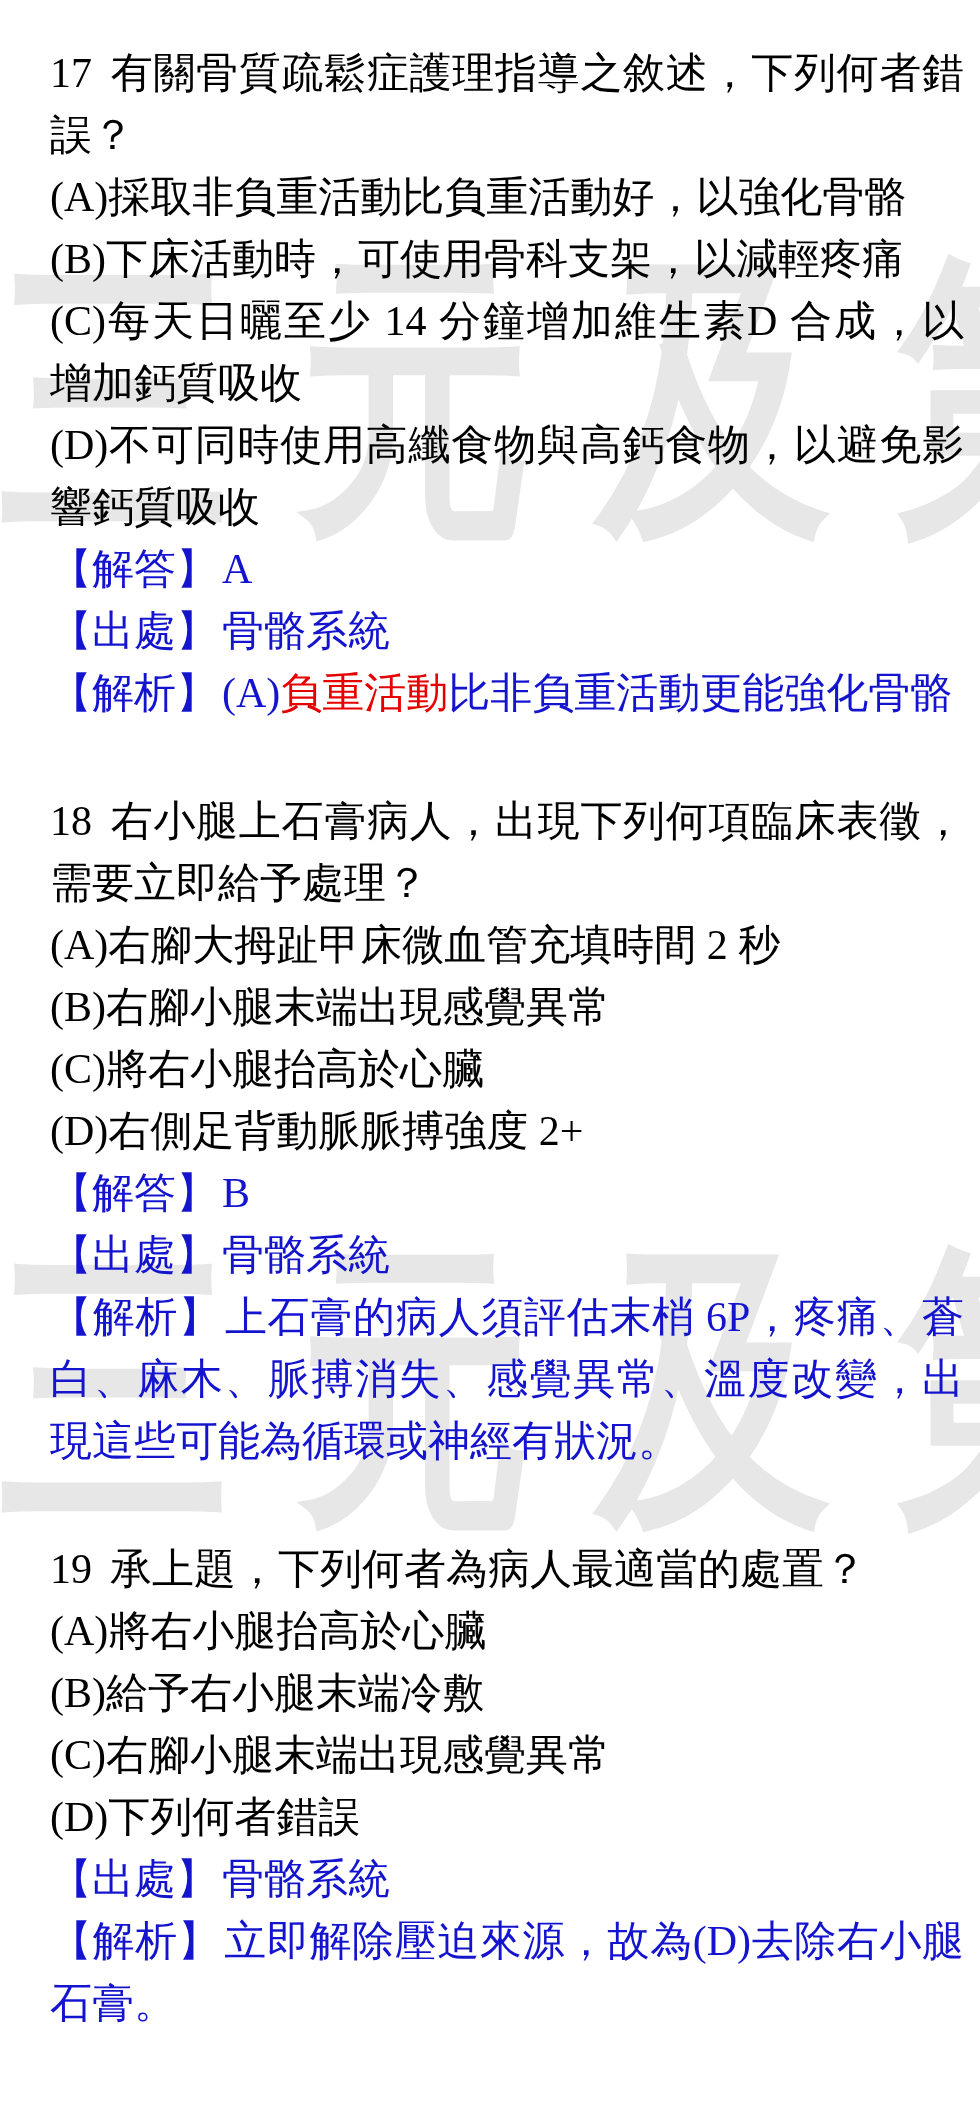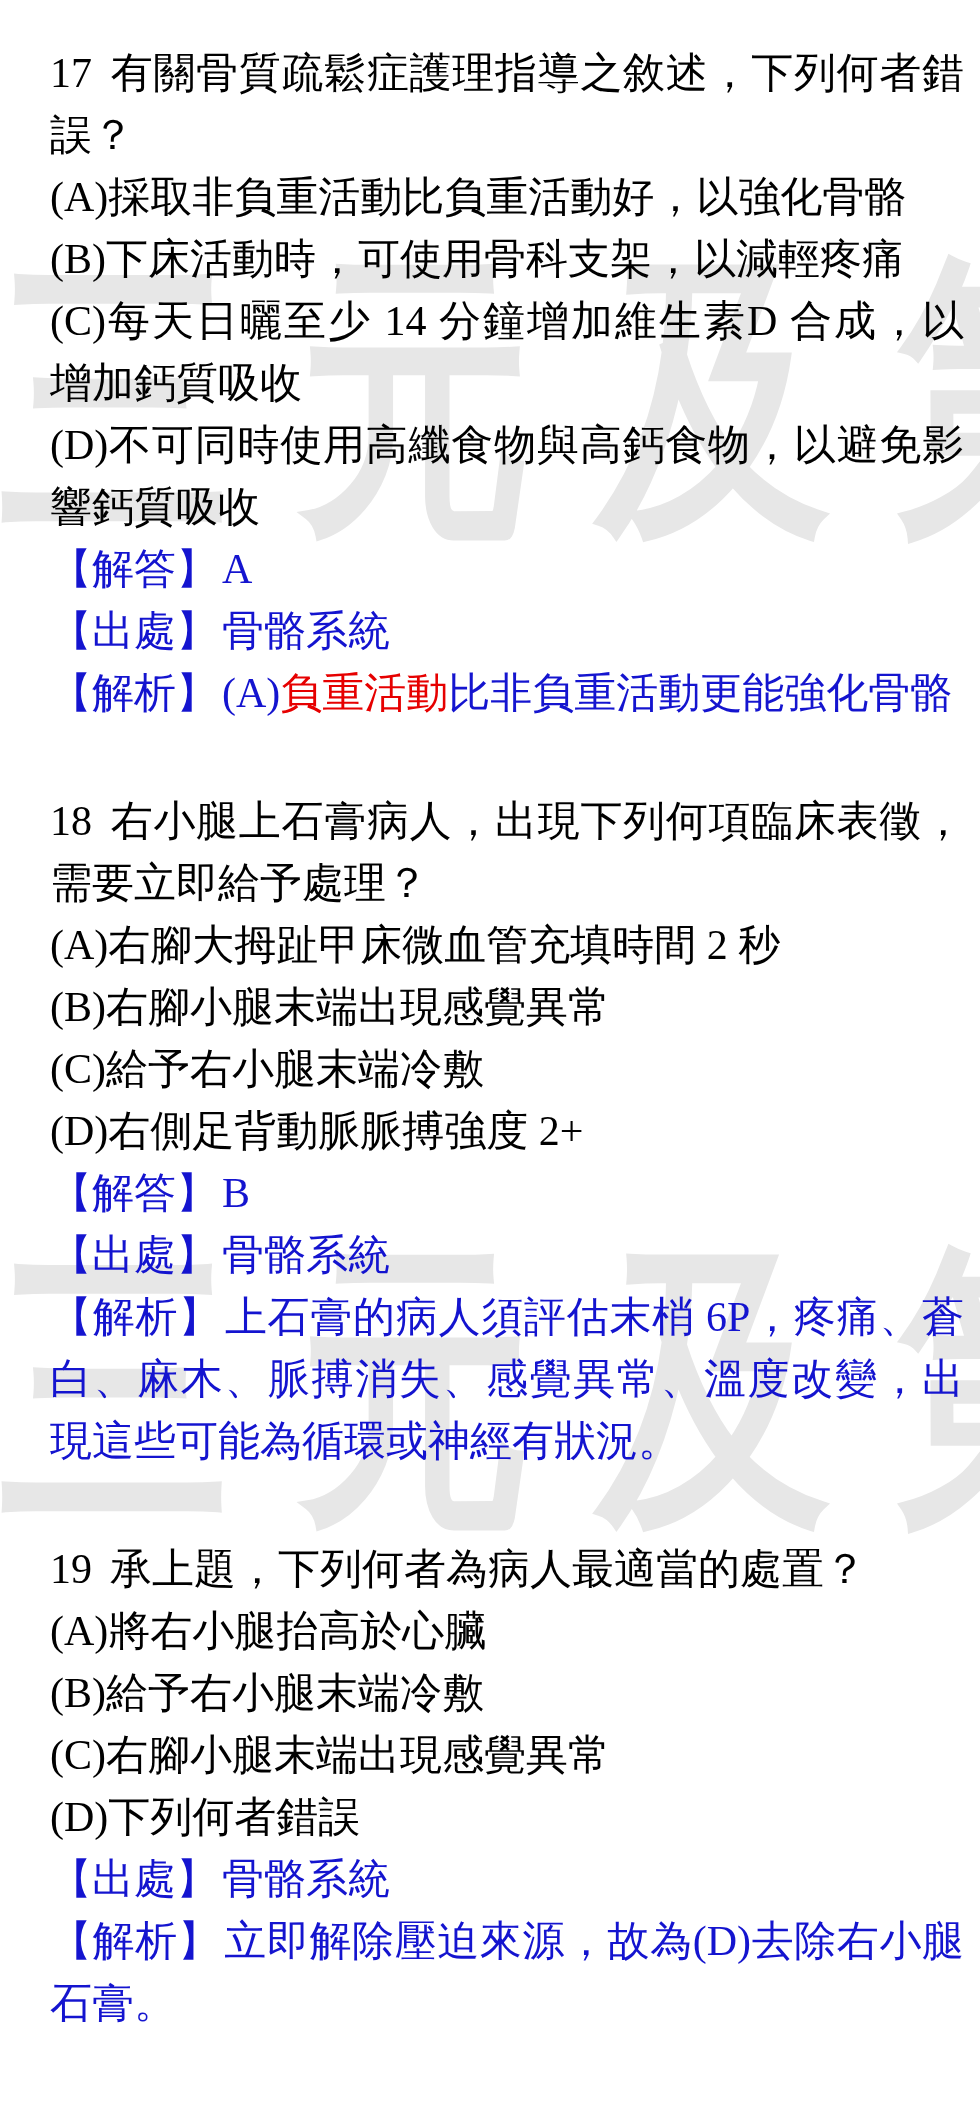--- a/index.html
+++ b/index.html
@@ -73,21 +73,21 @@
     <p class="option">(D)不可同時使用高纖食物與高鈣食物，以避免影響鈣質吸收</p>
     <p class="meta"><span class="blue label">【解答】</span><span class="blue">A</span></p>
     <p class="meta"><span class="blue label">【出處】</span><span class="blue">骨骼系統</span></p>
     <p class="meta"><span class="blue label">【解析】</span><span class="blue">(A)</span><span class="red">負重活動</span><span class="blue">比非負重活動更能強化骨骼</span></p>
   </section>
 
   <section class="question">
     <p class="stem"><span class="qnum">18</span><span>右小腿上石膏病人，出現下列何項臨床表徵，需要立即給予處理？</span></p>
     <p class="option">(A)右腳大拇趾甲床微血管充填時間 2 秒</p>
     <p class="option">(B)右腳小腿末端出現感覺異常</p>
-    <p class="option">(C)給予右小腿末端冷敷</p>
+    <p class="option">(C)將右小腿抬高於心臟</p>
     <p class="option">(D)右側足背動脈脈搏強度 2+</p>
     <p class="meta"><span class="blue label">【解答】</span><span class="blue">B</span></p>
     <p class="meta"><span class="blue label">【出處】</span><span class="blue">骨骼系統</span></p>
     <p class="meta"><span class="blue label">【解析】</span><span class="blue">上石膏的病人須評估末梢 6P，疼痛、蒼白、麻木、脈搏消失、感覺異常、溫度改變，出現這些可能為循環或神經有狀況。</span></p>
   </section>
 
   <section class="question">
     <p class="stem"><span class="qnum">19</span><span>承上題，下列何者為病人最適當的處置？</span></p>
     <p class="option">(A)將右小腿抬高於心臟</p>
     <p class="option">(B)給予右小腿末端冷敷</p>

